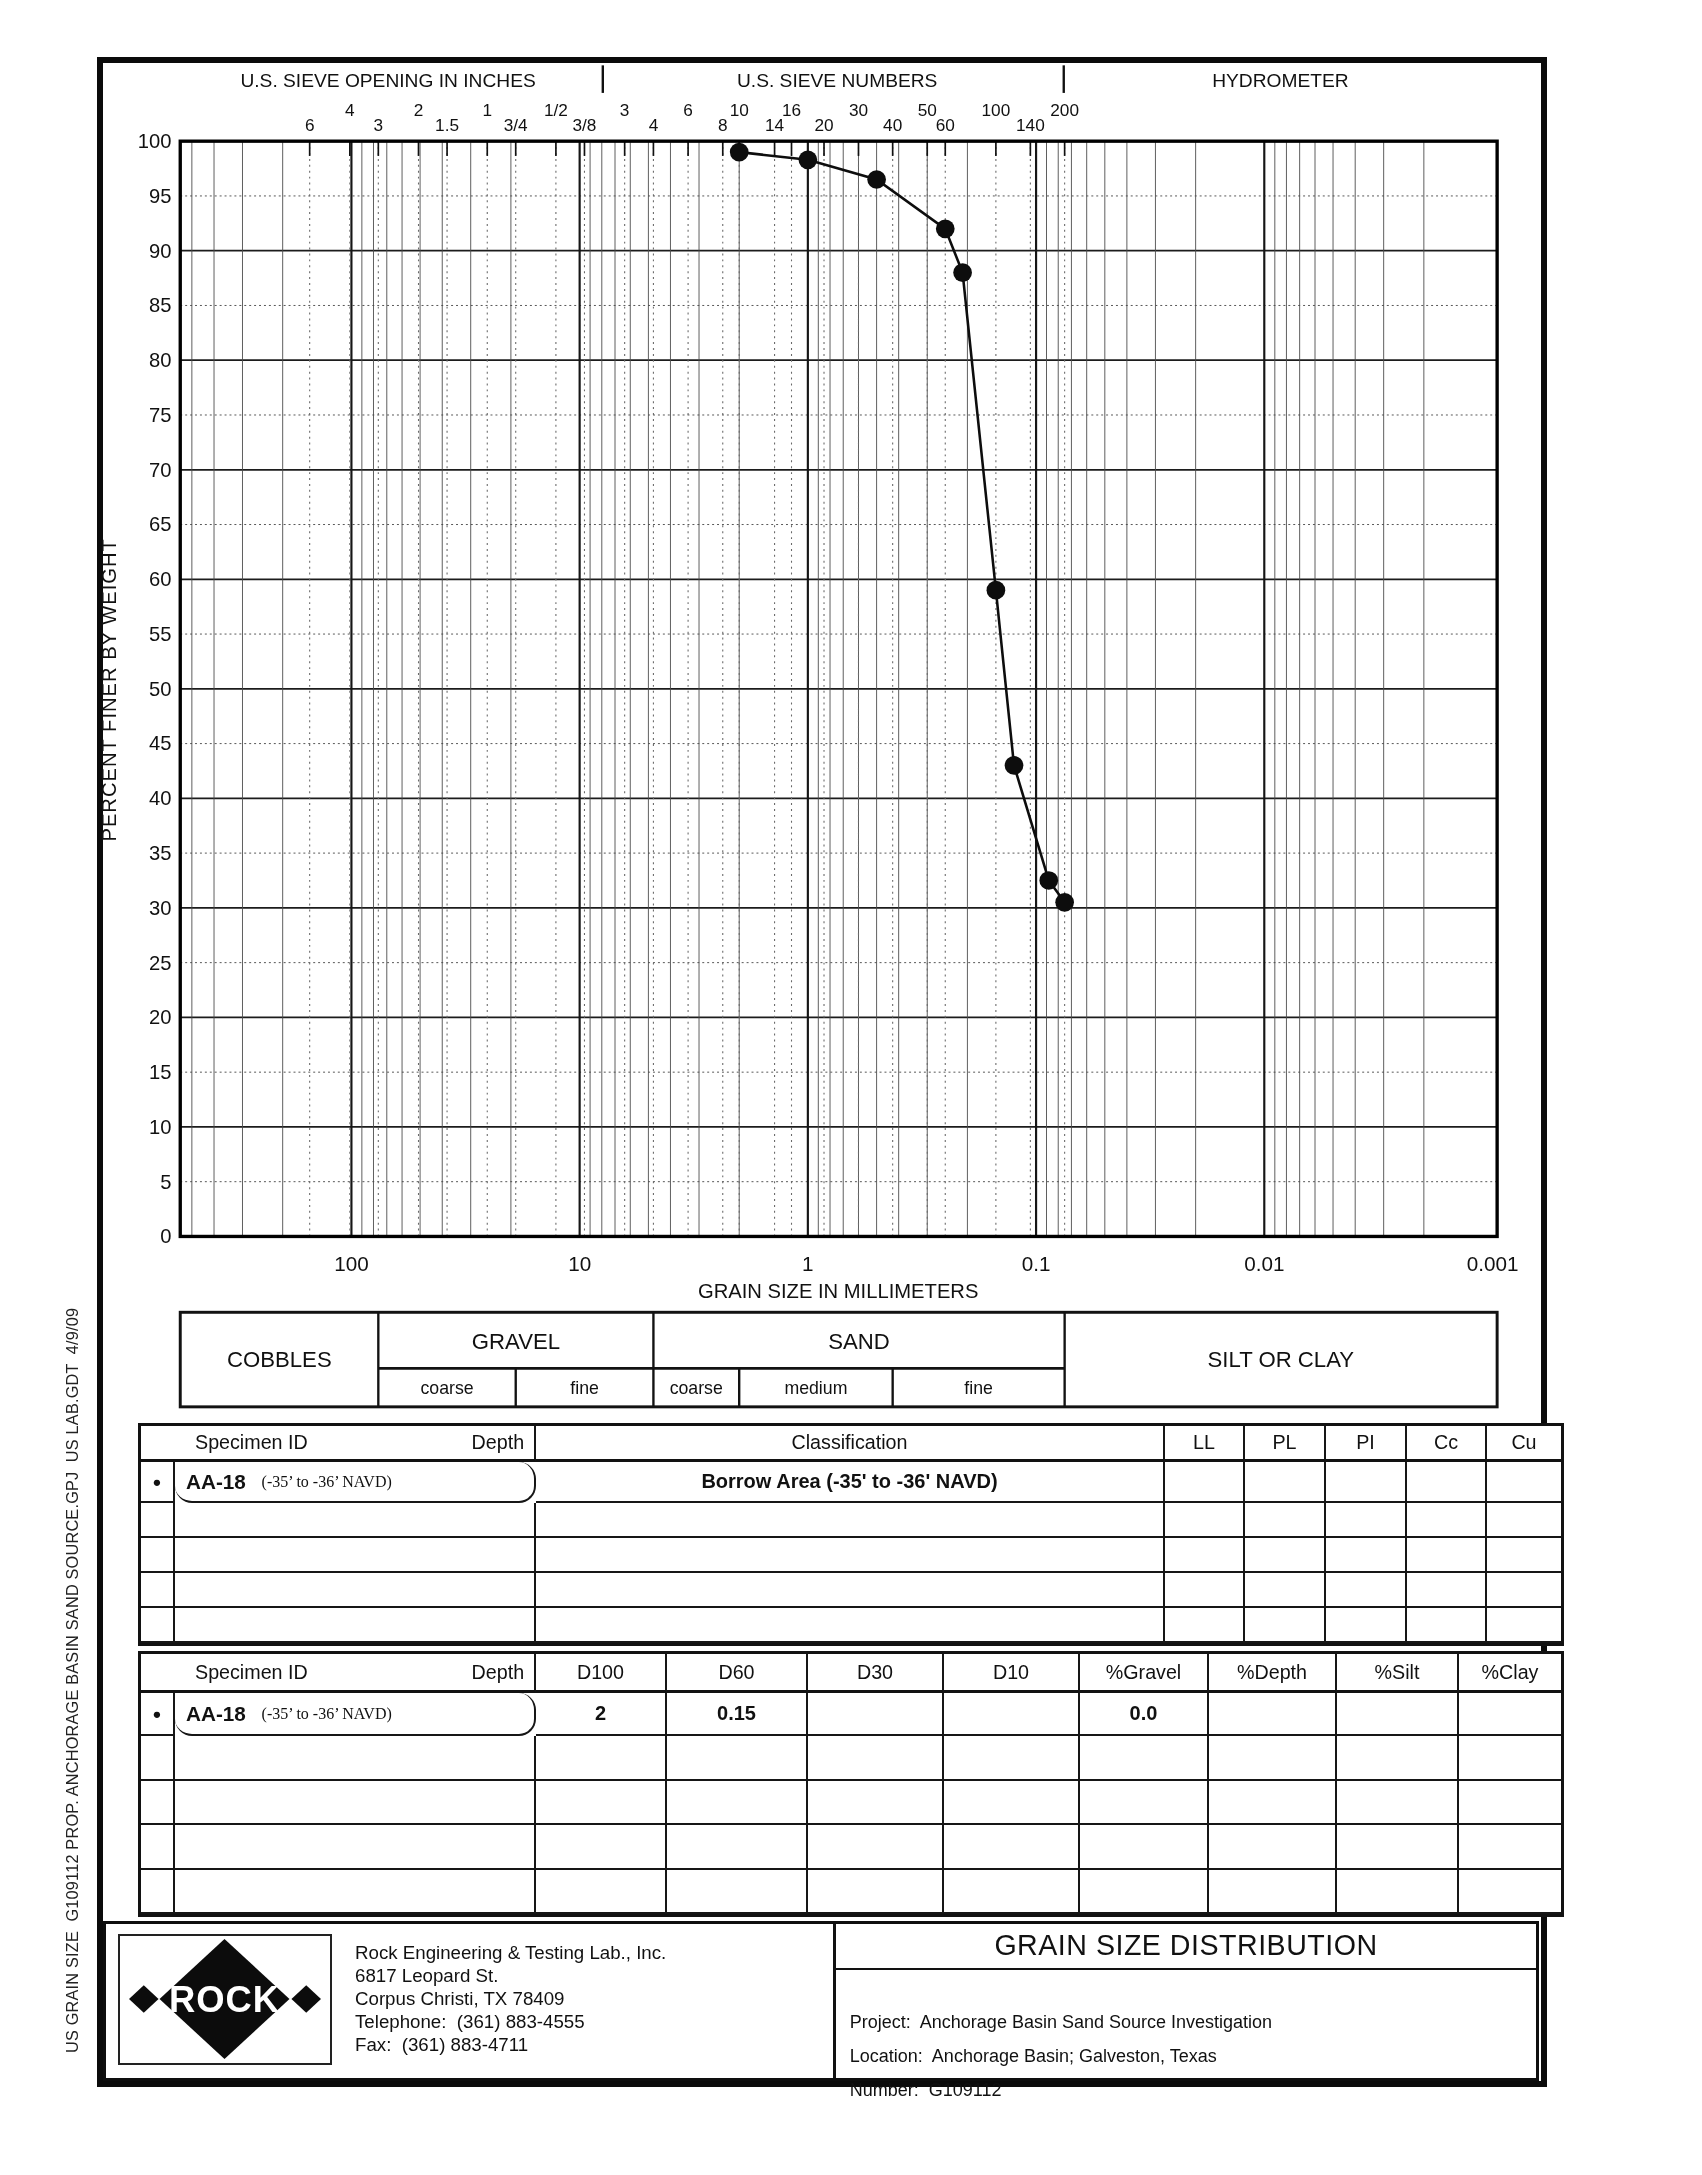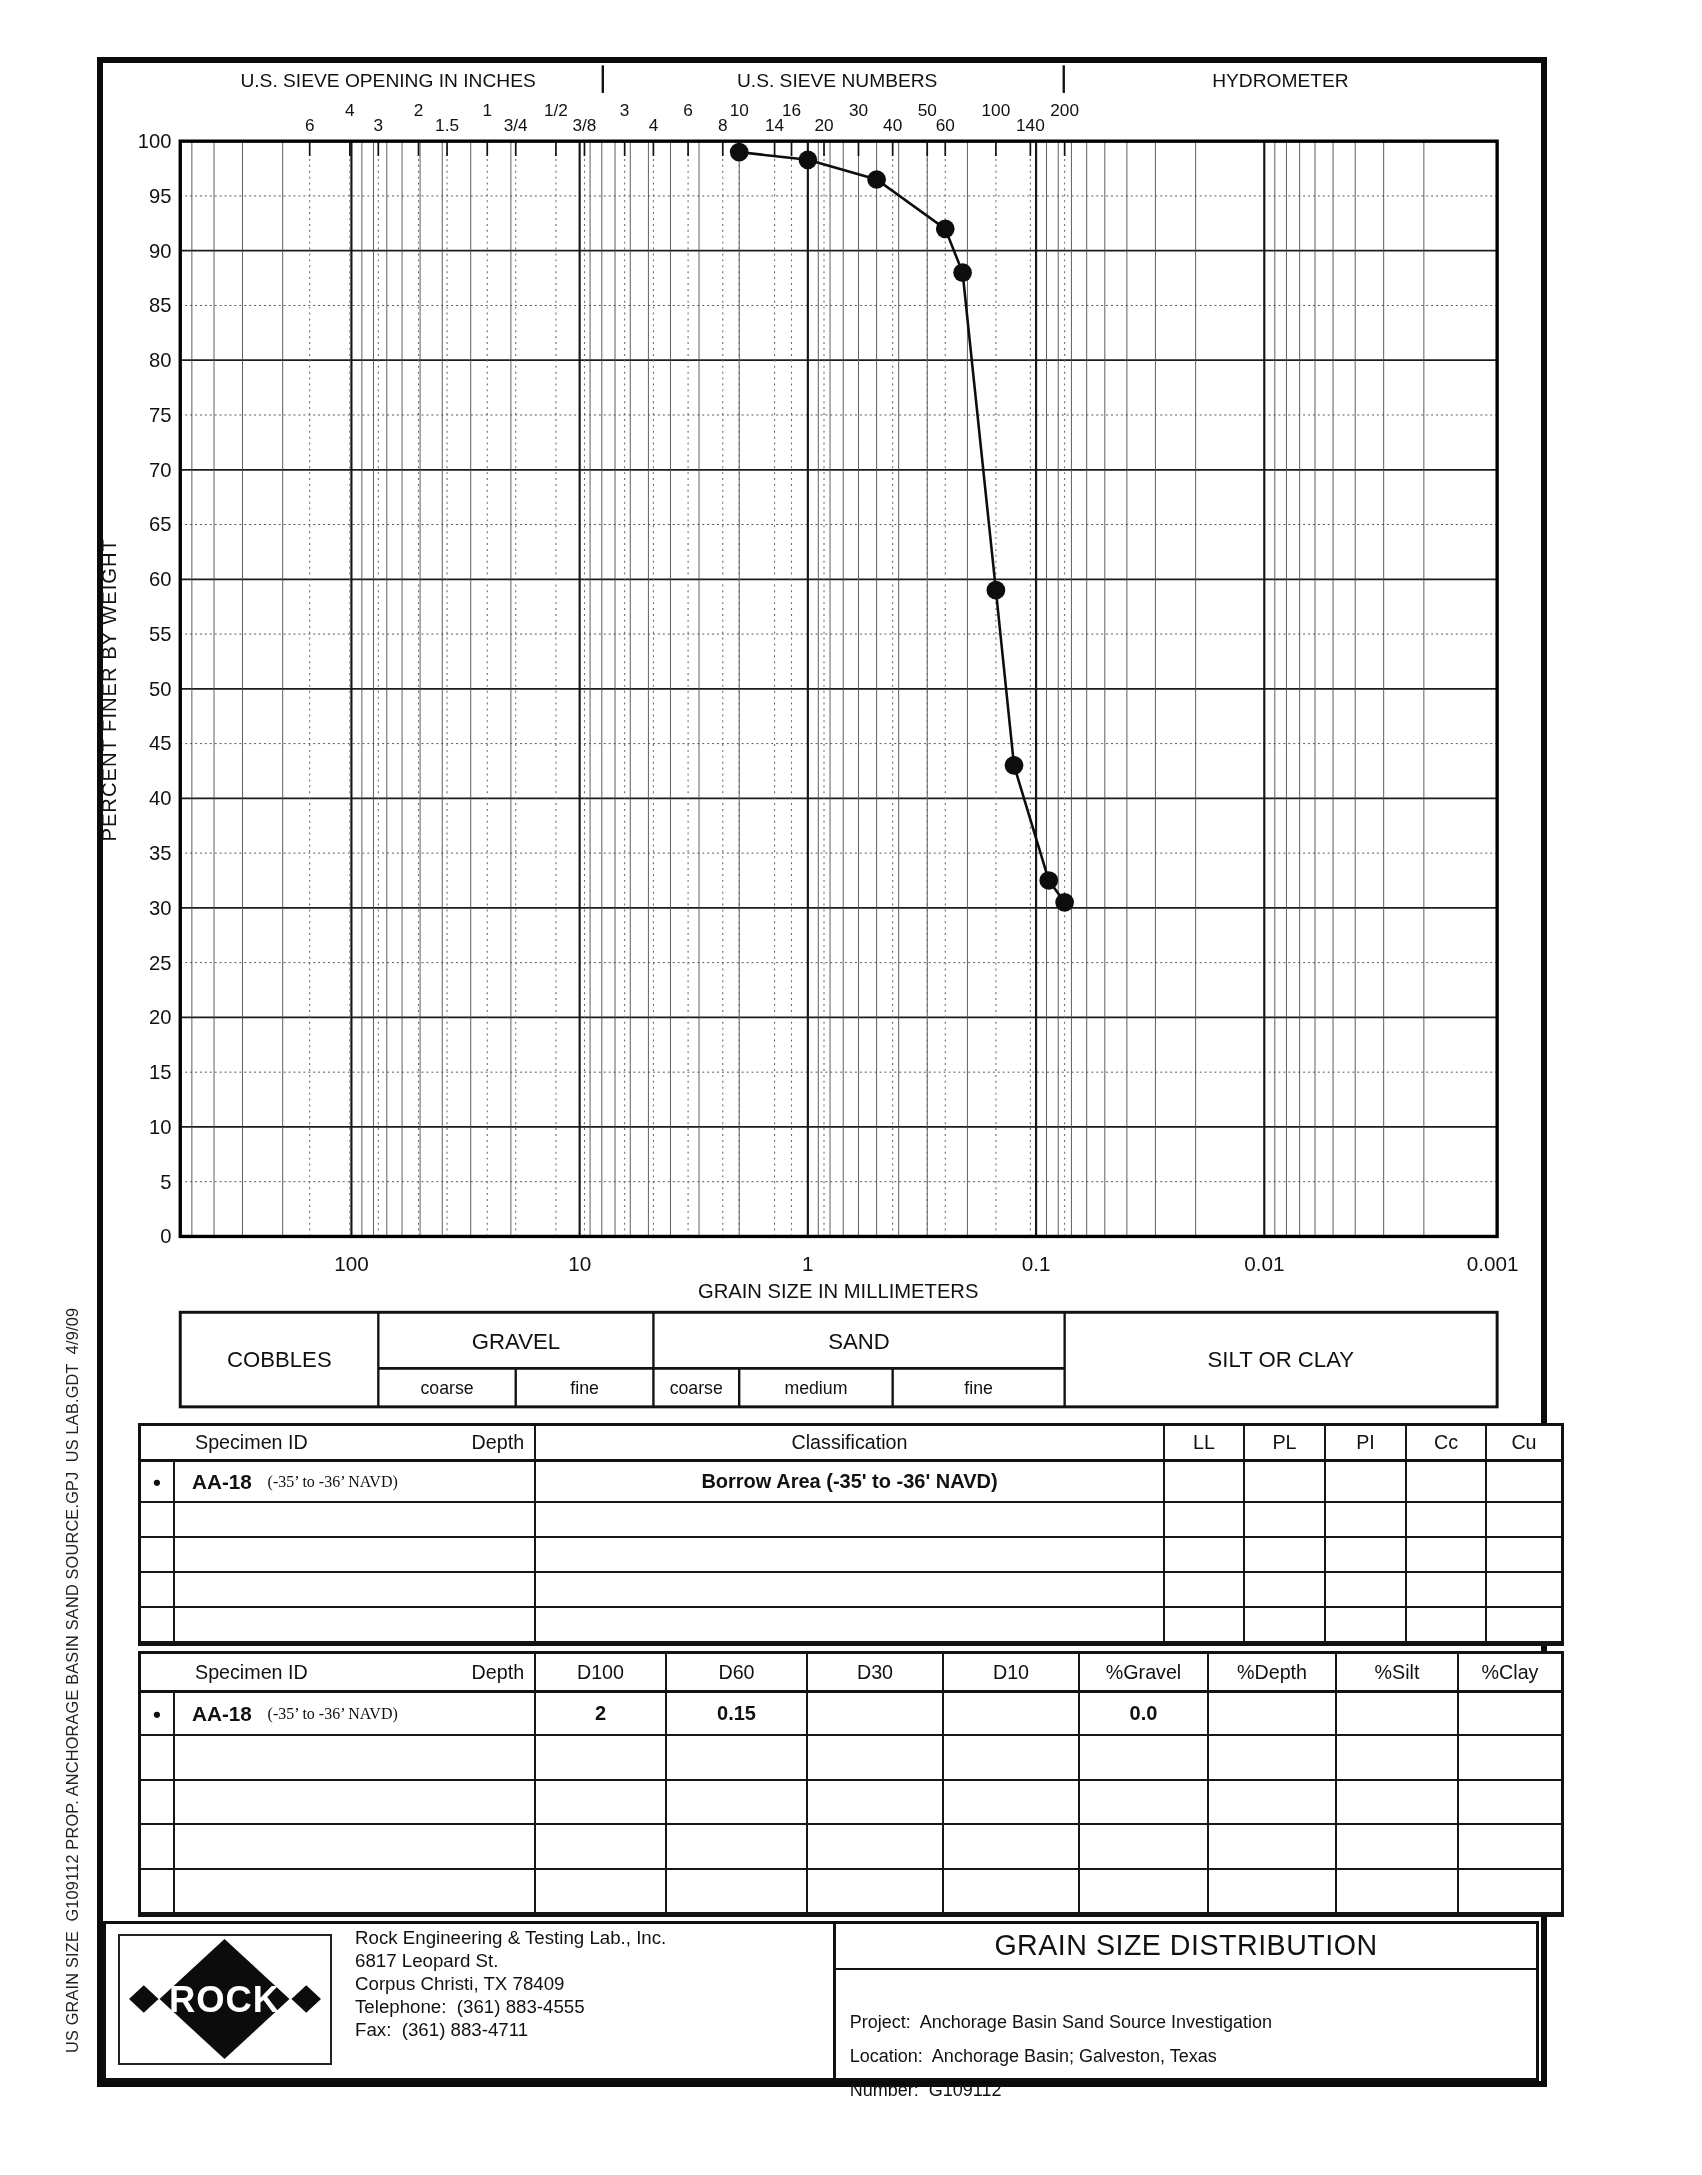--- a/index.html
+++ b/index.html
@@ -19,30 +19,30 @@
   #table2{left:110px;top:1651px;width:1426px;height:266px;
           grid-template-columns:34px 361px 131px 141px 136px 136px 129px 128px 122px 1fr;
           grid-template-rows:39px 43px repeat(4,1fr);}
   .c{border-right:2.2px solid #161616;border-bottom:2.2px solid #161616;
      display:flex;align-items:center;box-sizing:border-box;min-width:0;overflow:hidden;}
   .c.lc{border-right:none;}
   .c.h{border-bottom:3px solid #121212;font-size:19.7px;}
   .c.cen{justify-content:center;}
   .hspan{display:flex;justify-content:space-between;width:100%;padding:0 9.9px 0 54px;box-sizing:border-box;}
   .bul{justify-content:center;font-size:14.8px;}
-  .spec{padding-left:17px;gap:15.8px;}
+  .spec{padding-left:11px;gap:15.8px;border-radius:17px;}
   .sid{font-weight:bold;font-size:20.7px;}
   .dep{font-family:"Liberation Serif",serif;font-size:16px;white-space:pre;}
   .bold{font-weight:bold;font-size:20px;}
   
   #footer{position:absolute;left:103px;top:1921px;width:1436px;height:160px;
           border:3.9px solid #0e0e0e;box-sizing:border-box;display:flex;background:#fff;}
   #footer-left{width:730px;border-right:3px solid #121212;position:relative;box-sizing:border-box;}
   #logo-box{position:absolute;left:12px;top:9.9px;width:214px;height:131px;border:2px solid #222;box-sizing:border-box;}
-  #company{position:absolute;left:249px;top:2px;font-size:18.7px;line-height:23px;white-space:pre;}
+  #company{position:absolute;left:249px;top:17px;font-size:18.7px;line-height:23px;white-space:pre;}
   #footer-right{flex:1;position:relative;}
   #gsd-title{text-align:center;font-weight:normal;font-size:28.6px;padding-top:4.9px;padding-bottom:5.9px;
              border-bottom:2.5px solid #121212;letter-spacing:0.5px;}
   #info-lines{padding:6.9px 0 0 13.8px;font-size:18px;line-height:34px;white-space:pre;margin-top:28px;}
 </style>
 </head>
 <body>
 
 <div id="page">
 

